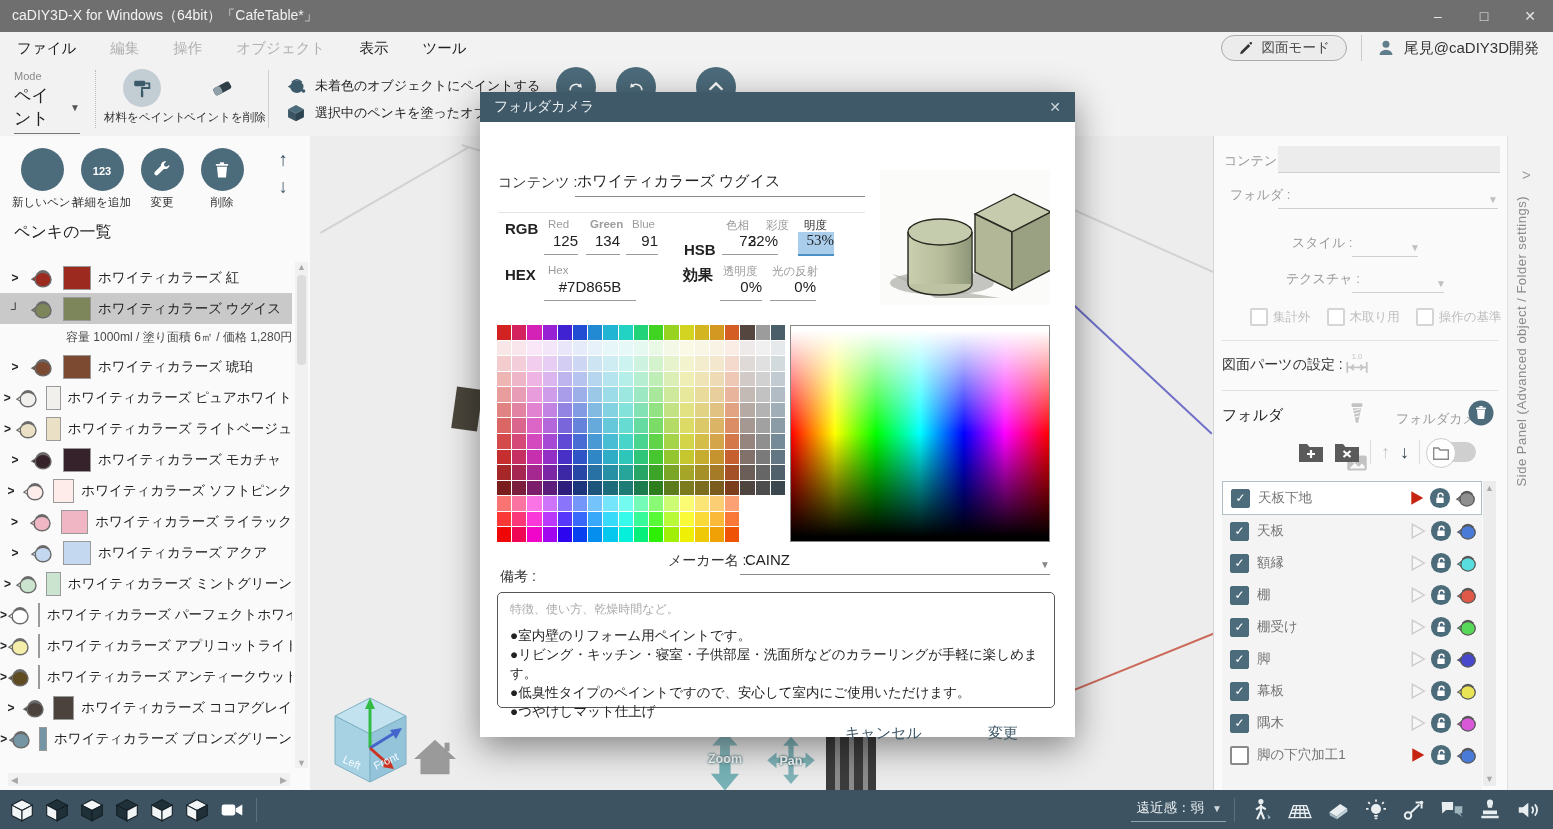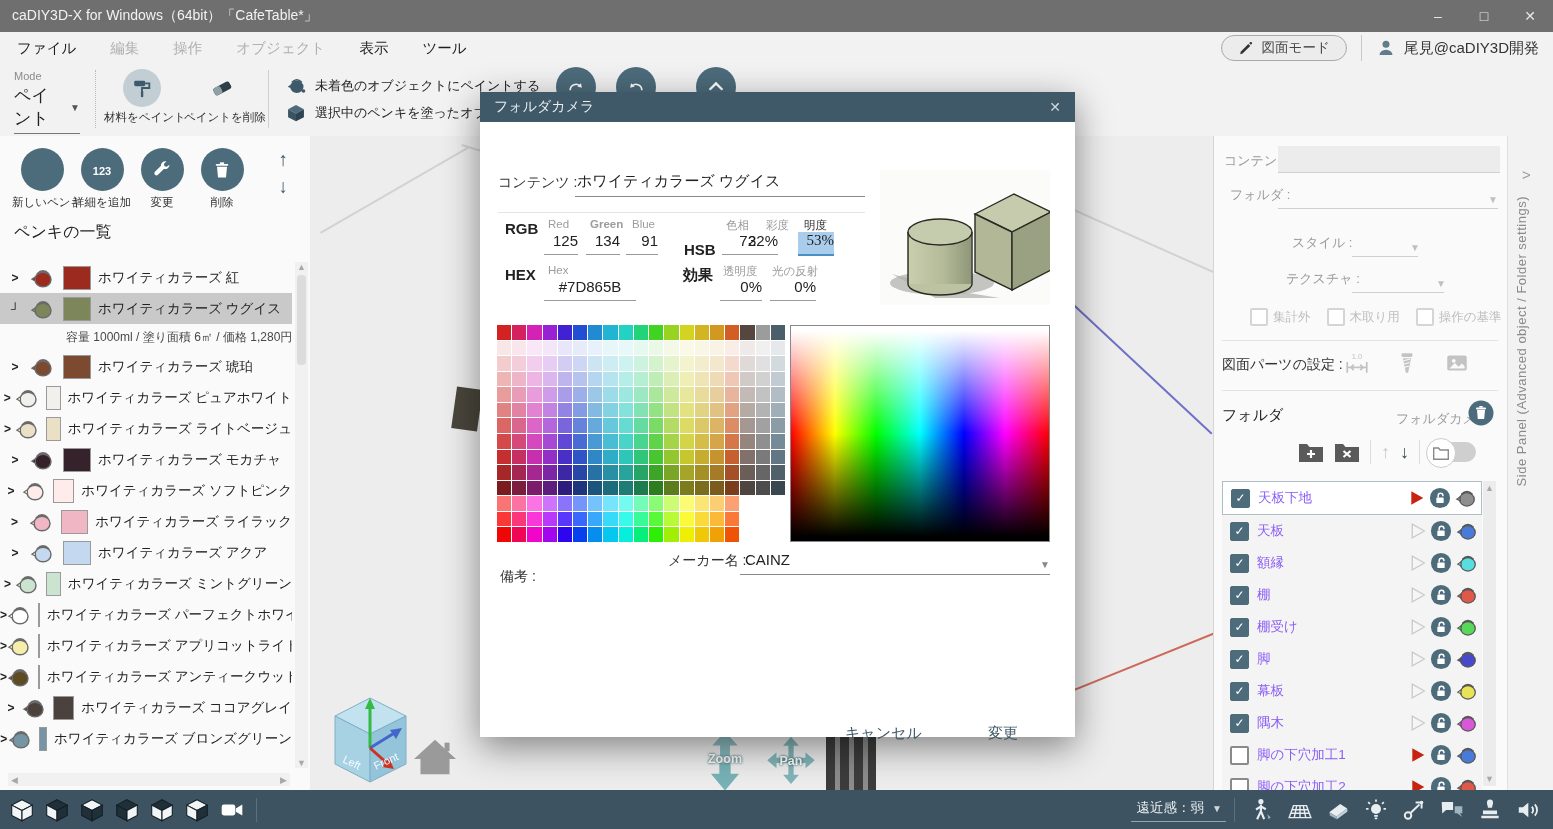--- a/index.html
+++ b/index.html
@@ -111,35 +111,35 @@
   .rp-label{position:absolute;color:#9a9a9a;font-size:13px;}
   .rp-input{position:absolute;background:#ececec;border-bottom:1px solid #d0d0d0;}
   .rp-under{position:absolute;border-bottom:1px solid #cfcfcf;}
   .rp-caret{position:absolute;color:#c0c0c0;font-size:10px;}
   .rp-div{position:absolute;left:8px;right:10px;border-top:1px solid #e2e2e2;}
   .rp-dark{position:absolute;color:#333;font-size:14px;}
   .rp-title{position:absolute;color:#222;font-size:15px;}
   .cb-row{position:absolute;display:flex;gap:16px;}
   .cb-item{display:flex;align-items:center;gap:5px;color:#bdbdbd;font-size:12.5px;}
   .cb-box{width:14px;height:14px;border:2px solid #d5d5d5;border-radius:2px;background:#fff;}
-  .gp-icons{position:absolute;display:flex;gap:24px;}
+  .gp-icons{position:absolute;display:flex;gap:24px;flex-direction:column;}
   .gp-icons svg{width:26px;height:26px;}
   .fl-toolbar{position:absolute;display:flex;align-items:center;gap:10px;}
   .fl-sep{width:1px;height:24px;background:#ddd;}
   .toggle{width:46px;height:20px;background:#cfcfcf;border-radius:10px;position:relative;}
   .toggle .knob{position:absolute;left:-4px;top:-4px;width:28px;height:28px;border-radius:50%;
                 background:#fff;border:1px solid #ccc;display:flex;align-items:center;justify-content:center;}
   .folder-list{position:absolute;left:8px;top:345px;right:26px;bottom:0;background:#f4f4f4;overflow:hidden;}
   .folder-row{height:32px;display:flex;align-items:center;padding:0 4px;}
   .folder-row.selected{background:#fff;border:1px solid #b0bec5;}
   .fcb{width:17px;height:17px;border-radius:2px;margin:0 8px 0 4px;display:flex;align-items:center;
        justify-content:center;font-size:12px;}
   .fcb.on{background:#4c6b7b;color:#fff;border:1px solid #4c6b7b;}
   .fcb.off{background:#fff;border:2px solid #8a8a8a;width:15px;height:15px;}
-  .fname{font-size:13.5px;color:#8b5cf6;flex:1;white-space:nowrap;}
+  .fname{font-size:13.5px;color:#737373;flex:1;white-space:nowrap;}
   .fico{width:22px;height:22px;margin-left:4px;}
   .fico svg{width:22px;height:22px;}
   .flag-ico{width:16px;height:16px;}
   .flag-ico svg{width:16px;height:16px;}
   .fl-scroll{position:absolute;right:12px;top:345px;bottom:4px;width:13px;background:#ececec;
              display:flex;flex-direction:column;align-items:center;justify-content:space-between;
              font-size:9px;color:#a8a8a8;padding:2px 0;}
   .side-strip{position:absolute;left:1507px;top:136px;right:0;bottom:39px;background:#f2f2f2;
               border-left:1px solid #e0e0e0;}
   .side-chev{position:absolute;left:14px;top:30px;color:#9a9a9a;font-size:15px;}
@@ -901,20 +901,29 @@
         <div style="background:#ffffff"></div>
       </div>
     <div class="gradient"></div>
 
     <span class="abs flabel" style="left:188px;top:430px;">メーカー名 :</span>
     <span class="abs fval" style="left:265px;top:429px;">CAINZ</span>
     <div class="abs uline" style="left:260px;top:452px;width:310px;"></div>
     <span class="abs caret" style="left:560px;top:437px;color:#888;">▼</span>
     <span class="abs flabel" style="left:20px;top:446px;">備考 :</span>
 
+    <div class="note-box">
+      <div class="note-ph">特徴、使い方、乾燥時間など。</div>
+      <div id="note-lines" style="margin-top:8px;">
+          <div class="note-line">●室内壁のリフォーム用ペイントです。</div>
+          <div class="note-line">●リビング・キッチン・寝室・子供部屋・洗面所などのカラーリングが手軽に楽しめます。</div>
+          <div class="note-line">●低臭性タイプのペイントですので、安心して室内にご使用いただけます。</div>
+          <div class="note-line">●つやけしマット仕上げ</div>
+        </div>
+    </div>
 
     <span class="dlg-btn" style="left:355px;top:598px;">キャンセル</span>
     <span class="dlg-btn" style="left:498px;top:598px;">変更</span>
   </div>
 </div>
 
 <div class="right-panel">
   <span class="rp-label" style="left:10px;top:16px;">コンテンツ :</span>
   <div class="rp-input" style="left:64px;top:10px;width:222px;height:26px;"></div>
   <span class="rp-label" style="left:16px;top:50px;">フォルダ :</span>
@@ -1212,43 +1221,20 @@
           </svg>
         </span>
       <span class="fico">
           <svg viewBox="0 0 24 24">
             <ellipse cx="13" cy="13.5" rx="8" ry="7.3" fill="#4a7ad8" stroke="#555" stroke-width="1.4"></ellipse>
             <path d="M5.4 10.8 L1.8 13.2 L5.6 15.2 Z" fill="#4a7ad8" stroke="#555" stroke-width="1.1"></path>
             <path d="M7 8 Q13 2 19 8" fill="none" stroke="#555" stroke-width="1.7"></path>
           </svg>
         </span>
     </div>
-      <div class="folder-row">
-      <span class="fcb off"></span>
-      <span class="fname">脚の下穴加工2</span>
-      <span class="flag-ico">
-          <svg viewBox="0 0 14 14">
-            <polygon points="2,1 12.5,7 2,13" fill="#c62310"></polygon>
-          </svg>
-        </span>
-      <span class="fico">
-          <svg viewBox="0 0 24 24">
-            <circle cx="12" cy="12" r="11" fill="#4c6b7b"></circle>
-            <rect x="8" y="11.5" width="8" height="6" rx="1" fill="#fff"></rect>
-            <path d="M10 11.5 V9.3 a2.6 2.6 0 0 1 5.2 0 V10" fill="none" stroke="#fff" stroke-width="1.6"></path>
-          </svg>
-        </span>
-      <span class="fico">
-          <svg viewBox="0 0 24 24">
-            <ellipse cx="13" cy="13.5" rx="8" ry="7.3" fill="#e05848" stroke="#555" stroke-width="1.4"></ellipse>
-            <path d="M5.4 10.8 L1.8 13.2 L5.6 15.2 Z" fill="#e05848" stroke="#555" stroke-width="1.1"></path>
-            <path d="M7 8 Q13 2 19 8" fill="none" stroke="#555" stroke-width="1.7"></path>
-          </svg>
-        </span>
-    </div>
     </div>
   <div class="fl-scroll">
       <span>▲</span>
       <span>▼</span>
     </div>
 </div>
 
 <div class="side-strip">
   <span class="side-chev">&gt;</span>
   <span class="side-text">Side Panel (Advanced object / Folder settings)</span>

